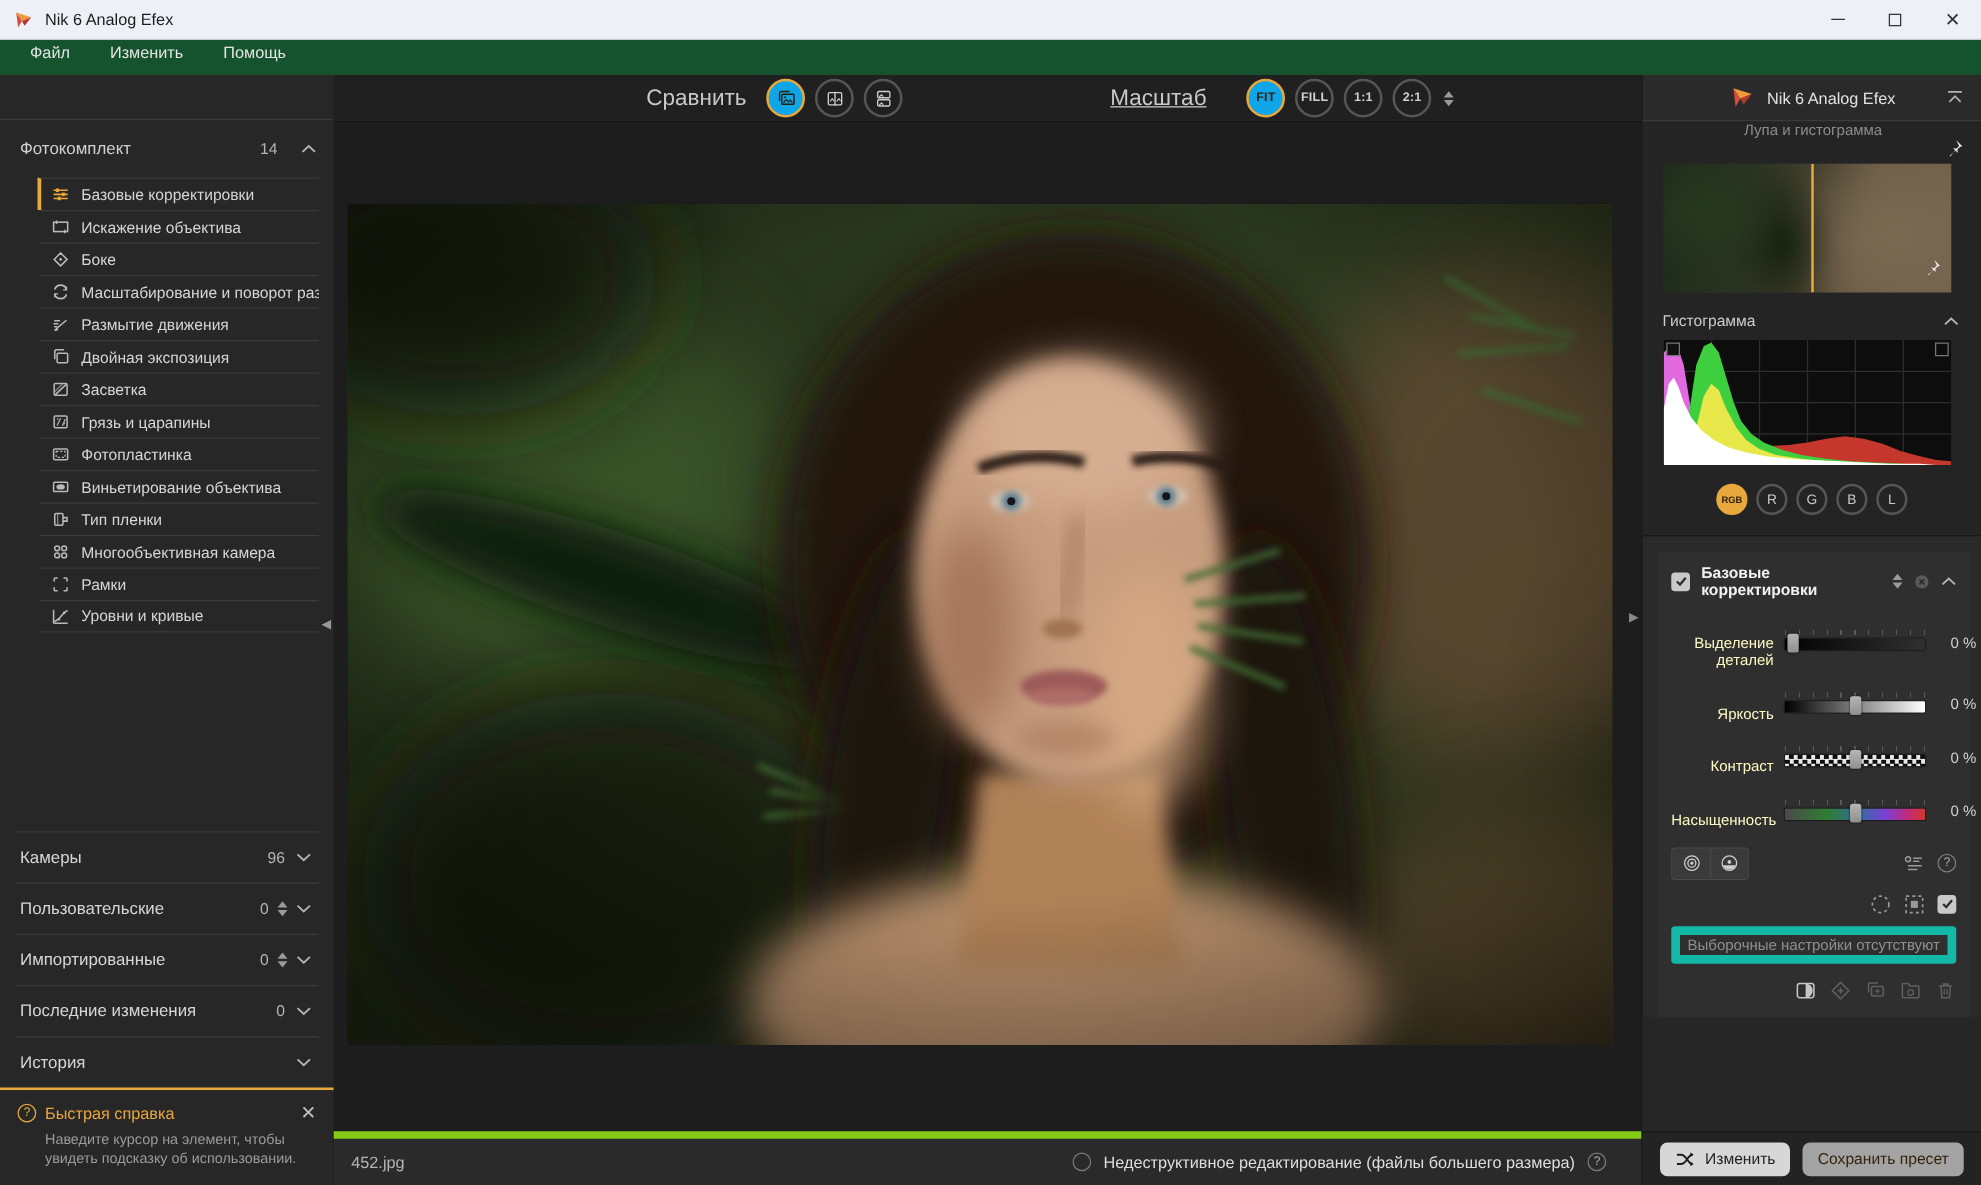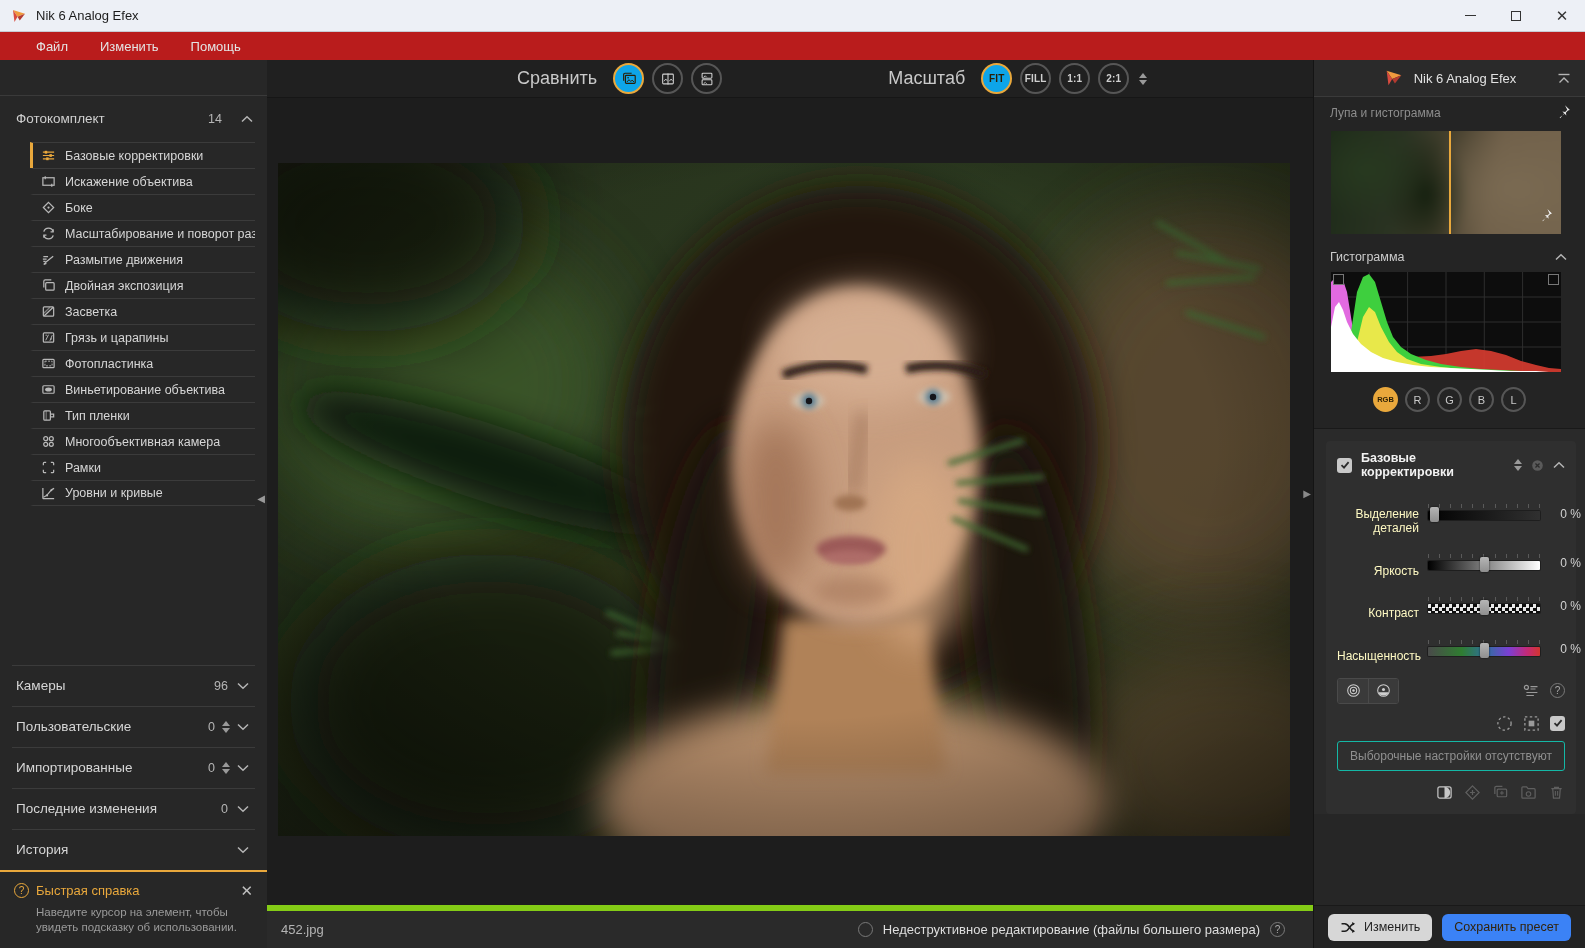--- a/index.html
+++ b/index.html
@@ -9,21 +9,21 @@
 
   
   .titlebar { height:32px; background:#edf0f6; border-bottom:1px solid #c7cbd3; display:flex; align-items:center; padding:0 0 0 10px; color:#1c1c1c; font-size:13px; }
   .titlebar .logo { width:18px; height:18px; margin-right:8px; }
   .win-controls { margin-left:auto; display:flex; height:32px; }
   .wc { width:46px; height:32px; display:flex; align-items:center; justify-content:center; color:#333; font-size:15px; cursor:default; }
   .wc .bar { width:11px; height:1.4px; background:#333; }
   .wc .sq { width:10px; height:10px; border:1.4px solid #333; }
 
   
-  .menubar { height:28px; background:#b91c1c; display:flex; align-items:center; gap:24px; padding-left:32px; }
+  .menubar { height:28px; background:#14532d; display:flex; gap:24px; padding-left:20px; }
   .menu-item { color:#e4e4e4; font-size:13px; padding:2px 4px; }
 
   
   .body { display:flex; height:888px; }
 
   
   .sidebar { width:267px; background:#272727; display:flex; flex-direction:column; position:relative; flex:none; }
   .sb-top { height:36px; border-bottom:1px solid #3a3a3a; flex:none; }
   .sb-header { display:flex; align-items:center; padding:15px 14px 8px 16px; color:#cfcfcf; font-size:13.5px; }
   .sb-header .count { margin-left:auto; color:#b5b5b5; font-size:12.5px; margin-right:10px; }
@@ -76,21 +76,21 @@
   .nd-label { color:#dedede; font-size:13px; }
   .q-circle { width:15px; height:15px; border:1.3px solid #7a7a7a; border-radius:50%; color:#a8a8a8; font-size:10px; display:flex; align-items:center; justify-content:center; cursor:pointer; flex:none; }
 
   
   .rightpanel { width:272px; background:#2a2a2a; border-left:1px solid #141414; display:flex; flex-direction:column; flex:none; }
   .rp-header { height:37px; border-bottom:1px solid #3a3a3a; display:flex; align-items:center; justify-content:center; gap:9px; position:relative; flex:none; }
   .rp-header .logo { width:22px; height:22px; }
   .rp-title { color:#e2e2e2; font-size:13px; }
   .rp-dock { position:absolute; right:14px; top:11px; cursor:pointer; }
   .rp-group { background:#242424; border-bottom:1px solid #191919; padding-bottom:16px; flex:none; }
-  .rp-grouphead { display:flex; align-items:center; height:32px; padding:0 14px 0 16px; }
+  .rp-grouphead { display:flex; align-items:center; height:32px; padding:0 14px 0 16px;flex-direction:column; }
   .rp-groupname { color:#8d8d8d; font-size:12px; }
   .rp-pin { margin-left:auto; cursor:pointer; }
   .rp-sechead { display:flex; align-items:center; height:30px; padding:0 18px 0 16px; }
   .rp-secname { color:#cccccc; font-size:12.5px; }
   .rp-sechead .chev { margin-left:auto; cursor:pointer; }
   .loupe { margin:2px 0 8px 17px; width:230px; height:103px; position:relative; overflow:hidden; background:#333; }
   .loupe-img { position:absolute; inset:-10px; filter:blur(5px);
     background:
       radial-gradient(90px 70px at 18% 40%, #27391f 0%, rgba(0,0,0,0) 70%),
       radial-gradient(60px 90px at 42% 60%, #15200f 0%, rgba(0,0,0,0) 70%),
@@ -124,30 +124,30 @@
   .knob { position:absolute; top:4px; width:9px; height:15px; background:linear-gradient(#b5b5b5,#8f8f8f); border-radius:2px; box-shadow:0 0 2px rgba(0,0,0,.8); }
   .slider-val { color:#d2d2d2; font-size:12px; text-align:right; }
   .cp-row { display:flex; align-items:center; margin-top:14px; }
   .cp-group { display:flex; border:1px solid #4a4a4a; border-radius:3px; overflow:hidden; }
   .cp-btn { width:30px; height:24px; background:#3a3a3a; display:flex; align-items:center; justify-content:center; cursor:pointer; }
   .cp-btn + .cp-btn { border-left:1px solid #4a4a4a; }
   .cp-right { margin-left:auto; display:flex; align-items:center; gap:11px; color:#8d8d8d; }
   .cp-right > * { cursor:pointer; }
   .sel-row { display:flex; justify-content:flex-end; align-items:center; gap:10px; margin-top:11px; }
   .sel-row > * { cursor:pointer; }
-  .sel-box { margin-top:9px; border:1px solid #14b8a6; border-radius:3px; height:30px; display:flex; align-items:center; justify-content:center; color:#8f8f8f; font-size:12px; }
+  .sel-box { margin-top:9px; border:7px solid #14b8a6; border-radius:3px; height:30px; display:flex; align-items:center; justify-content:center; color:#8f8f8f; font-size:12px; }
   .tools-row { display:flex; justify-content:flex-end; align-items:center; gap:11px; margin-top:13px; color:#5f5f5f; }
   .tools-row > * { cursor:pointer; }
   .tools-row .bright { color:#c6c6c6; }
 
   .rp-fill { flex:1; background:#262626; }
   .rp-footer { height:43px; background:#232323; border-top:1px solid #191919; display:flex; align-items:center; justify-content:space-between; padding:0 14px; flex:none; }
   .btn { height:27px; border-radius:6px; display:flex; align-items:center; gap:7px; padding:0 12px; font-size:12.5px; cursor:pointer; }
   .btn-edit { background:#d7d7d7; color:#1f1f1f; }
-  .btn-save { background:#3b82f6; color:#33230a; }
+  .btn-save { background:#a3a3a3; color:#33230a; }
 </style>
 </head>
 <body>
 
 <div class="window">
 
   <div class="titlebar">
     <svg class="logo" viewBox="0 0 24 24">
       <polygon points="4,4 20,9 10,13" fill="#f09a3e"></polygon>
       <polygon points="4,4 10,13 6,20" fill="#d84b3f"></polygon>
@@ -415,21 +415,21 @@
           <div class="circle-btn">
             <svg viewBox="0 0 18 18" stroke="currentColor" stroke-width="1.2" fill="none">
                 <rect x="3.5" y="2.5" width="11" height="5.6" rx="1"></rect>
                 <rect x="3.5" y="9.9" width="11" height="5.6" rx="1"></rect>
                 <path d="M5 7.2 7 5.4l1.6 1.6" stroke-width="1"></path>
                 <path d="M5 14.6 7 12.8l1.6 1.6" stroke-width="1"></path>
               </svg>
           </div>
         </div>
         <div class="zoom-group">
-          <span class="tb-label" style="margin-right:8px;">Масштаб</span>
+          <span class="tb-label" style="margin-right:24px;text-decoration:underline;">Масштаб</span>
           <div class="circle-btn zoomtxt active">FIT</div>
           <div class="circle-btn zoomtxt">FILL</div>
           <div class="circle-btn zoomtxt">1:1</div>
           <div class="circle-btn zoomtxt">2:1</div>
           <span class="stepper tb-stepper">
               <i class="up"></i>
               <i class="dn"></i>
             </span>
         </div>
       </div>

